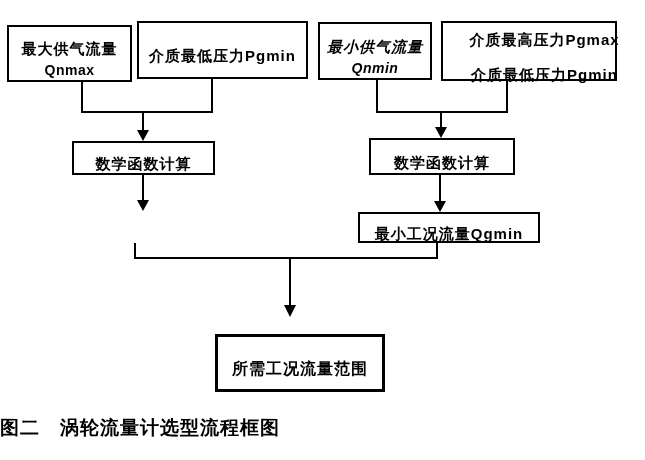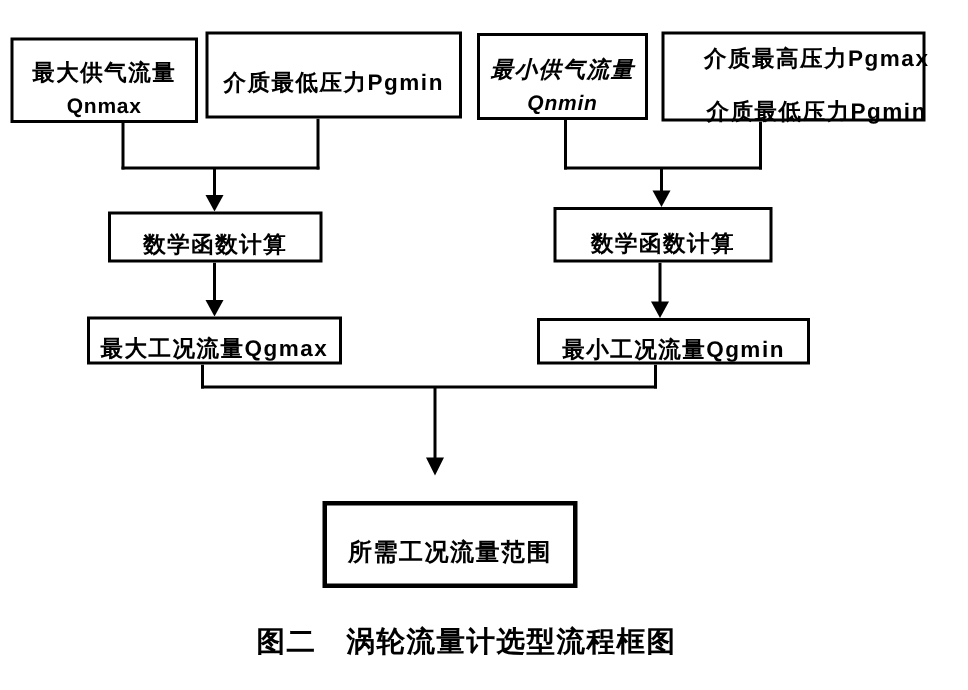--- a/index.html
+++ b/index.html
@@ -57,21 +57,21 @@
     font-size: 16px;
   }
   .node-range .latin {
     font-size: 18px;
   }
   .caption {
     position: absolute;
     left: 0;
     top: 415px;
     width: 622px;
-    text-align: center;
+    text-align: left;
     font-size: 19px;
     font-weight: bold;
     letter-spacing: 1px;
     white-space: pre;
   }
 </style>
 </head>
 <body>
 
 <div class="canvas">
@@ -123,23 +123,20 @@
   </div>
 
   <div class="node single" style="left:72px; top:141px; width:143px; height:34px;">
     <div class="cjk">数学函数计算</div>
   </div>
 
   <div class="node single" style="left:369px; top:138px; width:146px; height:37px;">
     <div class="cjk">数学函数计算</div>
   </div>
 
-  <div class="node single" style="left:58px; top:211px; width:170px; height:32px;">
-    <div class="cjk">最大工况流量Qgmax</div>
-  </div>
 
   <div class="node single" style="left:358px; top:212px; width:182px; height:31px;">
     <div class="cjk">最小工况流量Qgmin</div>
   </div>
 
   <div class="node node-range" style="left:215px; top:334px; width:170px; height:58px;">
     <div class="cjk">所需工况流量范围</div>
   </div>
 
   <div class="caption">图二　涡轮流量计选型流程框图</div>

